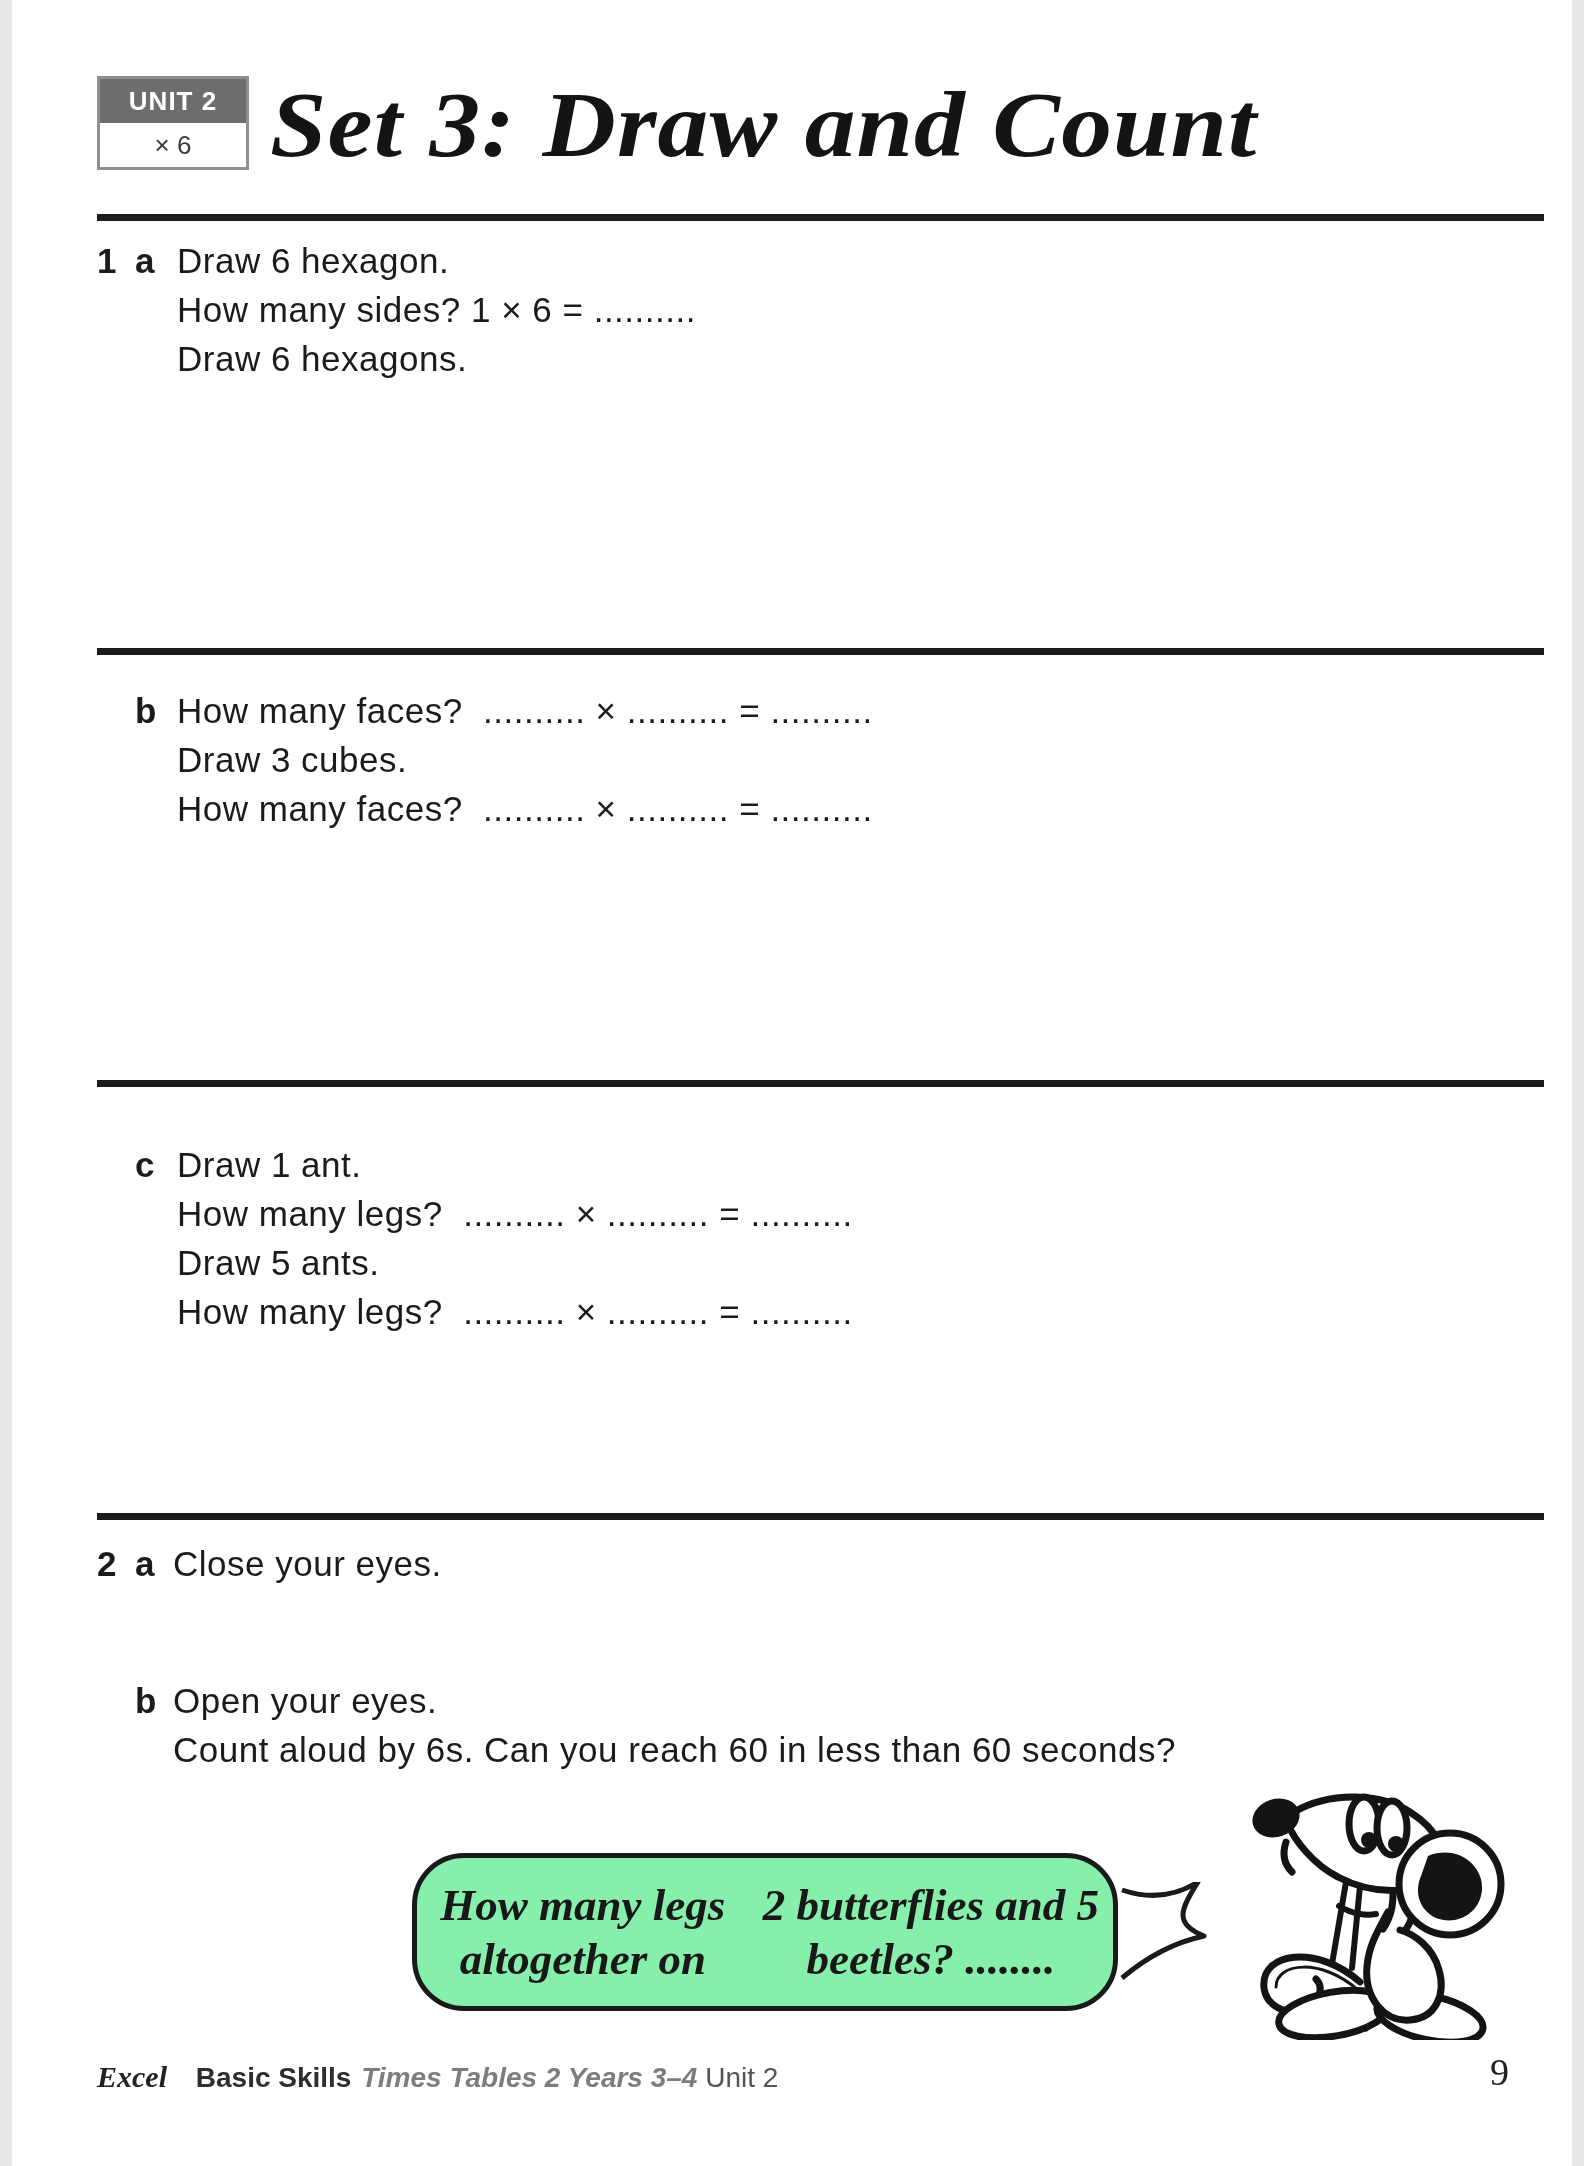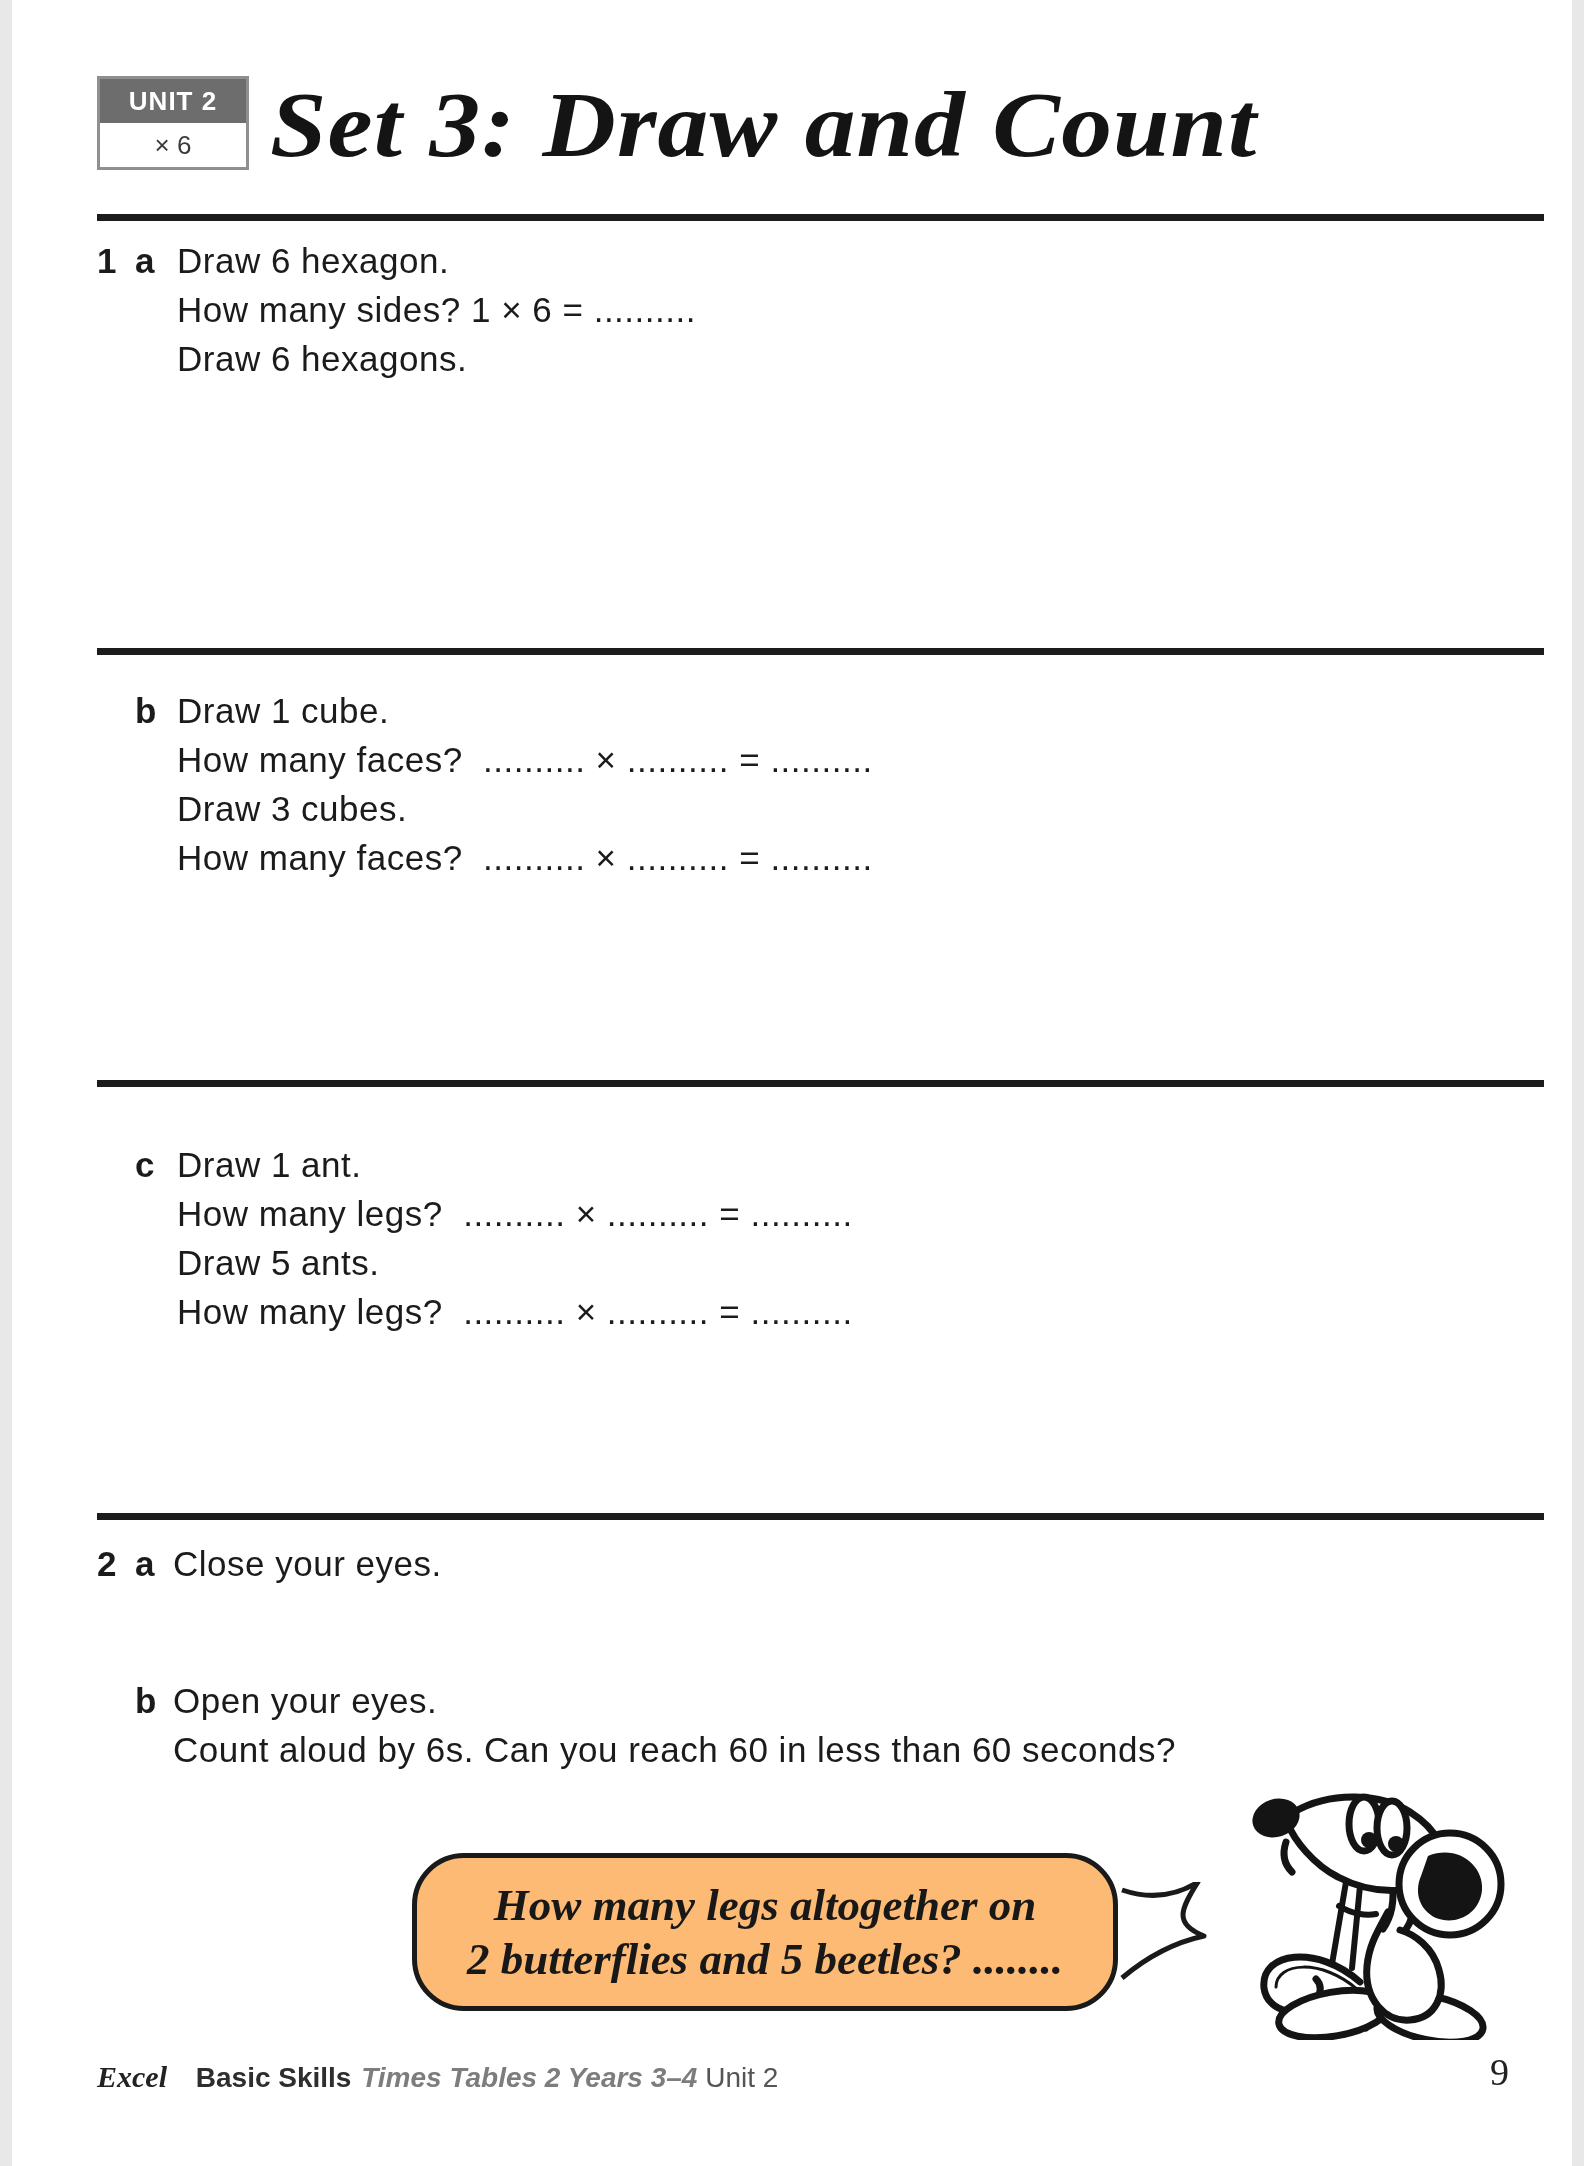--- a/index.html
+++ b/index.html
@@ -24,22 +24,22 @@
 
   
   .part { position:absolute; left:85px; display:flex; font-size:35px; line-height:49px; }
   .part .num    { width:38px; font-weight:bold; flex:none; }
   .part .letter { width:42px; font-weight:bold; flex:none; }
   .part .lines div { white-space:pre-wrap; letter-spacing:0.5px; }
 
   
   .bubble {
     position:absolute; left:400px; top:1853px; width:706px; height:158px; box-sizing:border-box;
-    border:5px solid #1a1a1a; border-radius:52px; background:#fdba74;
-    display:flex; flex-direction:column; justify-content:center; align-items:center;
+    border:5px solid #1a1a1a; border-radius:52px; background:#86efac;
+    display:flex; flex-direction:row; justify-content:center; align-items:center;
     font-family:"Liberation Serif", serif; font-weight:bold; font-style:italic;
     font-size:45px; line-height:54px; color:#181818; text-align:center;
   }
   .bubble-tail { position:absolute; left:1106px; top:1882px; }
   .mouse { position:absolute; left:1230px; top:1784px; }
 
   
   .footer { position:absolute; left:85px; top:2060px; font-size:28px; white-space:nowrap; }
   .footer .brand  { font-family:"Liberation Serif", serif; font-weight:bold; font-style:italic; color:#222222; font-size:30px; margin-right:21px; }
   .footer .brand2 { font-weight:bold; color:#2e2e2e; margin-right:2px; }
@@ -69,21 +69,20 @@
       <div>Draw 6 hexagons.</div>
     </div>
   </div>
 
   <div class="divider" style="top:648px"></div>
 
   <div class="part" style="top:686px">
     <span class="num"></span>
     <span class="letter">b</span>
     <div class="lines">
-      <div>Draw 1 cube.</div>
       <div>How many faces?  .......... × .......... = ..........</div>
       <div>Draw 3 cubes.</div>
       <div>How many faces?  .......... × .......... = ..........</div>
     </div>
   </div>
 
   <div class="divider" style="top:1080px"></div>
 
   <div class="part" style="top:1140px">
     <span class="num"></span>

